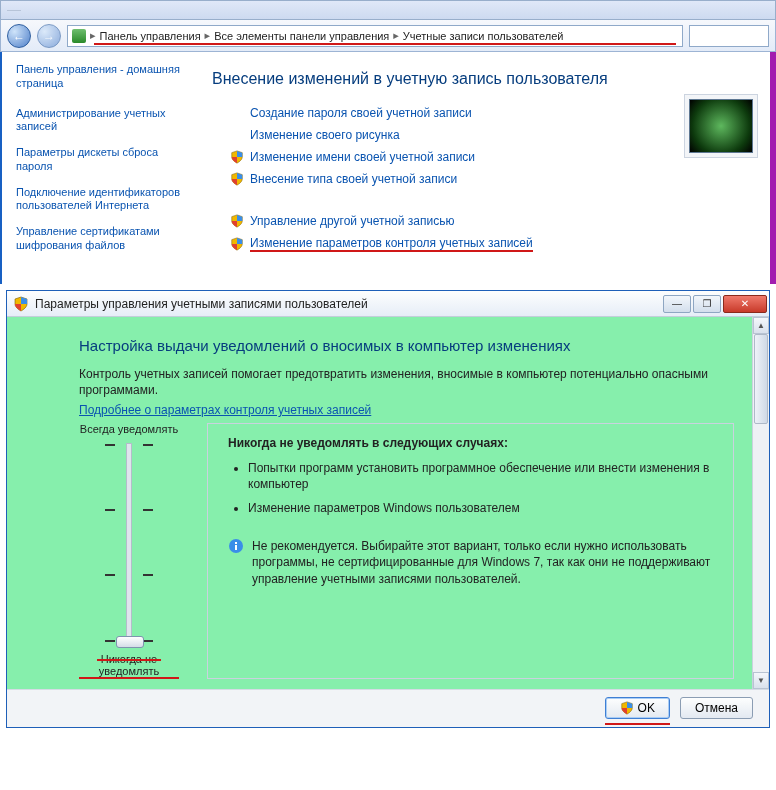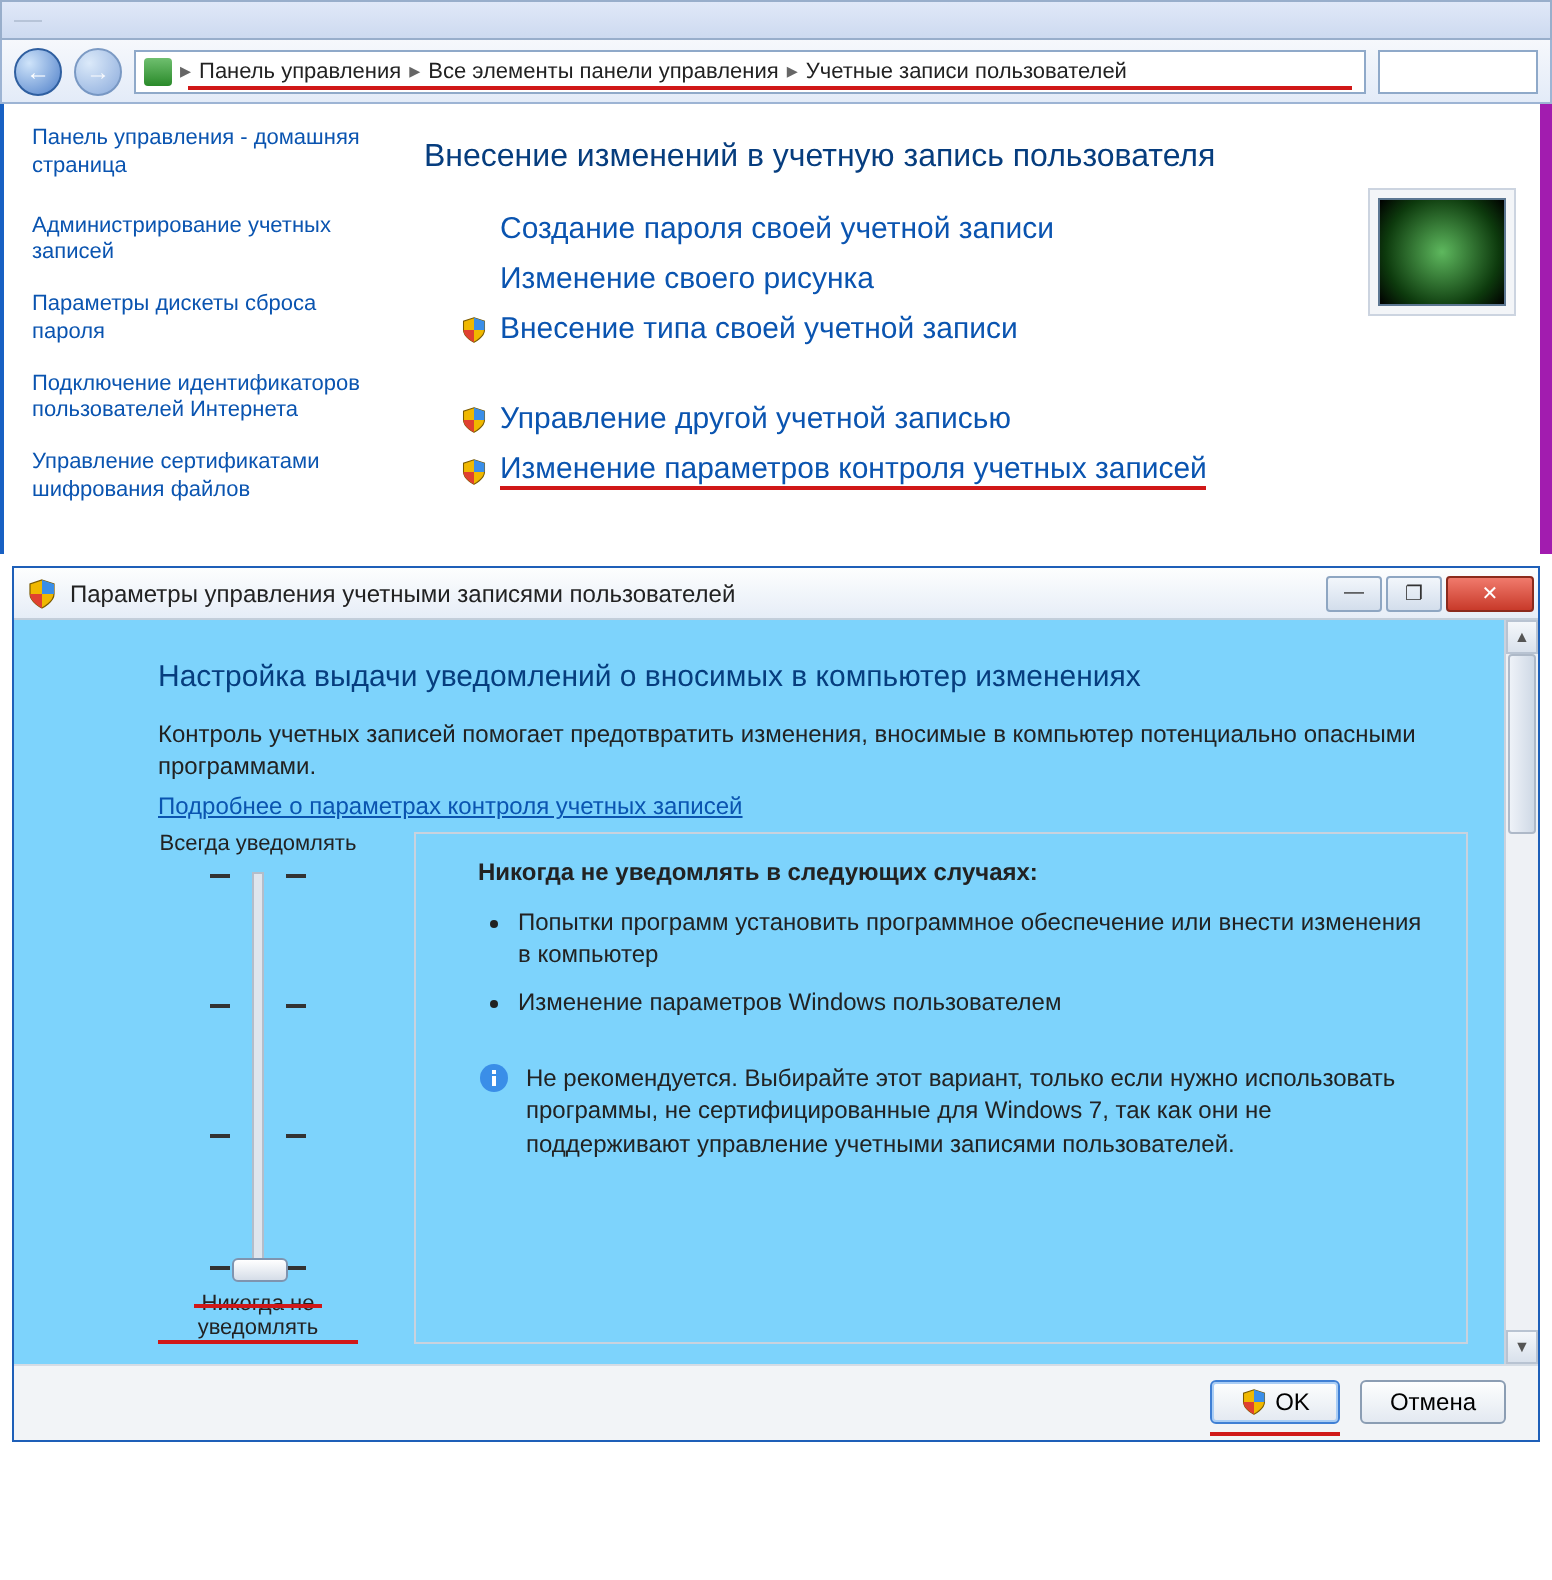--- a/index.html
+++ b/index.html
@@ -17,30 +17,30 @@
   .breadcrumb .redline { position:absolute; left:26px; right:6px; bottom:1px; height:2px; background:#d01818; }
   .searchbox { width:80px; height:22px; border:1px solid #8fa9c9; background:#fff; }
 
   .cp-body { display:flex; background:#fff; border-left:2px solid #1860c3; border-right:6px solid #a21caf;}
   .sidebar { width:190px; background:#fff; padding:10px 8px 10px 14px; font-size:11px; color:#0a54b0; }
   .sidebar .side-main { font-weight:normal; margin-bottom:16px; line-height:1.3; }
   .sidebar a { display:block; color:#0a54b0; text-decoration:none; margin-bottom:12px; line-height:1.25; }
   .main { flex:1; padding:18px 12px 24px 20px; position:relative; }
   .main h1 { font-size:16px; color:#063d7e; font-weight:normal; margin-bottom:18px; }
   .tasklist { margin-left:18px; }
-  .tasklist .row { display:flex; align-items:center; gap:6px; margin-bottom:8px; font-size:15px; }
+  .tasklist .row { display:flex; align-items:center; gap:6px; margin-bottom:8px; font-size:12px; }
   .tasklist .row a { color:#0a54b0; text-decoration:none; }
   .shield { width:14px; height:14px; display:inline-block; }
   .shield svg { display:block; }
   .red-und { border-bottom:2px solid #d01818; padding-bottom:0px; }
   .avatar-box { position:absolute; right:12px; top:42px; width:74px; height:64px; border:1px solid #ccd4e0; background:#f3f5f8; padding:4px; }
   .avatar-box .pic { width:64px; height:54px; background: radial-gradient(circle at 50% 50%, #5eb85e 0%, #0d3a0d 70%, #000 100%); border:1px solid #5d7792;}
 
   
-  .uac-win { margin-top:6px; border:1px solid #1e5fb8; width:764px; margin-left:6px; background:#7dd3fc; }
+  .uac-win { margin-top:6px; border:1px solid #1e5fb8; width:764px; margin-left:6px; background:#86efac; }
   .titlebar { height:26px; background: linear-gradient(#fdfefe, #e6edf7); display:flex; align-items:center; padding:0 2px 0 6px; border-bottom:1px solid #c3ceda; }
   .titlebar .ticon { width:16px; height:16px; margin-right:6px; }
   .titlebar .ttxt { font-size:12px; color:#222; flex:1; }
   .winbtns { display:flex; gap:2px; }
   .winbtn { width:28px; height:18px; border:1px solid #8ea6c2; background:linear-gradient(#f2f6fb,#d3deec); border-radius:2px; display:flex; align-items:center; justify-content:center; font-size:10px; color:#333;}
   .winbtn.close { background:linear-gradient(#f07a6c,#c83a2a); border-color:#8a2a1c; color:#fff; width:44px;}
 
   .uac-body { display:flex; }
   .uac-content { flex:1; padding:20px 18px 10px 72px; font-size:12px; color:#222; }
   .uac-content h2 { font-size:15px; color:#063d7e; font-weight:normal; margin-bottom:12px; }
@@ -49,21 +49,21 @@
   .slider-area { display:flex; gap:28px; margin-top:4px; }
   .slider-col { width:100px; text-align:center; position:relative; padding-top:0; }
   .slider-col .toplbl { font-size:11px; margin-bottom:8px; }
   .slider-track { position:relative; width:6px; height:200px; margin:0 auto; background:#dfe5ed; border:1px solid #b3bdca; }
   .tick { position:absolute; left:-22px; right:-22px; height:0; display:flex; justify-content:space-between; }
   .tick span { width:10px; height:2px; background:#333; display:block;}
   .thumb { position:absolute; left:-11px; width:28px; height:12px; background:linear-gradient(#fff,#d5dde8); border:1px solid #7f94af; border-radius:3px; }
   .slider-col .botlbl { font-size:11px; margin-top:10px; border-bottom:2px solid #d01818; display:inline-block; }
   .thumb-red { position:absolute; height:2px; background:#d01818; }
 
-  .info-box { flex:1; border:1px solid #c9d2de; padding:12px 14px 14px 31px; }
+  .info-box { flex:1; border:1px solid #c9d2de; padding:12px 14px 14px 20px; }
   .info-box .hdr { font-weight:bold; font-size:12px; margin-bottom:10px; }
   .info-box ul { margin:0 0 22px 20px; padding:0; }
   .info-box ul li { font-size:12px; margin-bottom:8px; line-height:1.35;}
   .advisory { display:flex; gap:8px; }
   .advisory .i-ico { width:16px; height:16px; flex-shrink:0;}
   .advisory .txt { font-size:12px; line-height:1.35; }
 
   .scrollbar { width:17px; background:#eef1f5; border-left:1px solid #c9d2de; position:relative; }
   .scrollbar .sb-btn { height:17px; background:linear-gradient(#f4f7fb,#d9e1ec); border:1px solid #b8c3d2; display:flex; align-items:center; justify-content:center; font-size:8px; color:#555;}
   .scrollbar .sb-thumb { position:absolute; top:17px; left:1px; right:1px; height:90px; background:linear-gradient(90deg,#eef2f8,#cfd9e6); border:1px solid #aeb9c8; border-radius:2px;}
@@ -111,20 +111,30 @@
   <div class="main">
     <h1>Внесение изменений в учетную запись пользователя</h1>
     <div class="tasklist">
       <div class="row">
           <span style="width:14px"></span>
           <a>Создание пароля своей учетной записи</a>
         </div>
       <div class="row">
           <span style="width:14px"></span>
           <a>Изменение своего рисунка</a>
+        </div>
+      <div class="row">
+          <span class="shield">
+            <svg class="icon-svg" viewBox="0 0 16 16">
+              <path d="M8 1 L14 3 V8 C14 12 8 15 8 15 C8 15 2 12 2 8 V3 Z" fill="#f0b800" stroke="#7a5a00" stroke-width="0.6"></path>
+              <path d="M8 1 L14 3 V8 L8 8 Z" fill="#3a8ee8"></path>
+              <path d="M2 8 L8 8 V15 C8 15 2 12 2 8 Z" fill="#e04030"></path>
+            </svg>
+          </span>
+          <a>Изменение имени своей учетной записи</a>
         </div>
       <div class="row">
           <span class="shield">
             <svg class="icon-svg" viewBox="0 0 16 16">
               <path d="M8 1 L14 3 V8 C14 12 8 15 8 15 C8 15 2 12 2 8 V3 Z" fill="#f0b800" stroke="#7a5a00" stroke-width="0.6"></path>
               <path d="M8 1 L14 3 V8 L8 8 Z" fill="#3a8ee8"></path>
               <path d="M2 8 L8 8 V15 C8 15 2 12 2 8 Z" fill="#e04030"></path>
             </svg>
           </span>
           <a>Внесение типа своей учетной записи</a>

